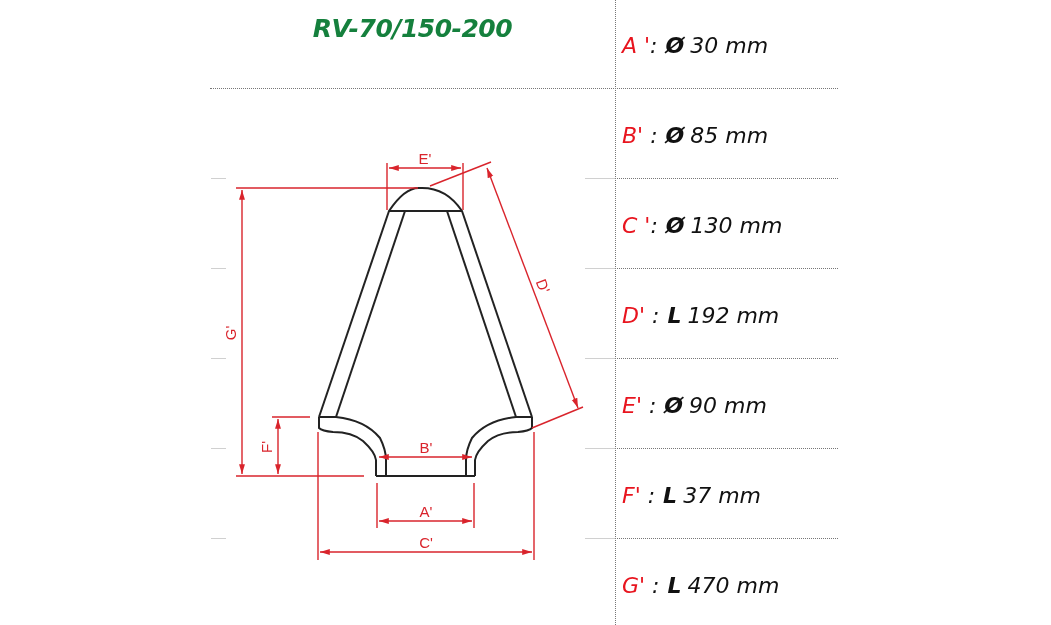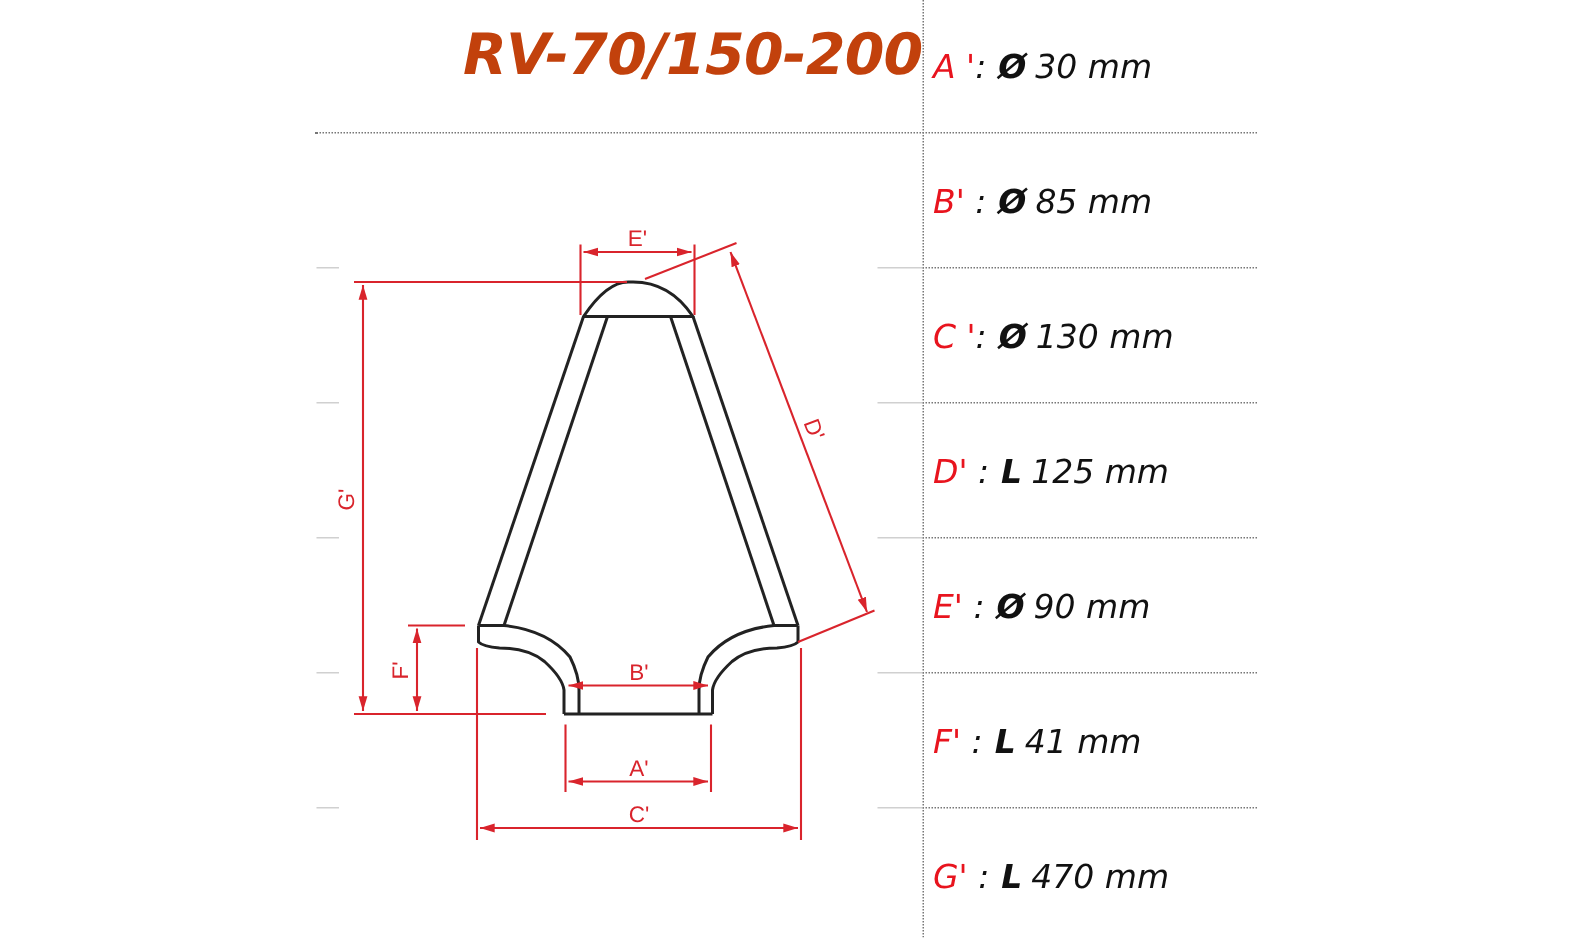--- a/index.html
+++ b/index.html
@@ -1,17 +1,17 @@
 <!DOCTYPE html>
 <html><head>
 <meta charset="utf-8">
 <style>
   html,body{margin:0;padding:0;background:#ffffff;}
   body{width:1051px;height:625px;position:relative;overflow:hidden;font-family:"Liberation Sans",sans-serif;}
-  .title{position:absolute;left:210px;top:14px;width:405px;text-align:right;font-family:"DejaVu Sans",sans-serif;font-style:italic;font-weight:bold;font-size:38px;color:#c2410c;letter-spacing:-0.5px;}
+  .title{position:absolute;left:210px;top:14px;width:405px;text-align:center;font-family:"DejaVu Sans",sans-serif;font-style:italic;font-weight:bold;font-size:25px;color:#15803d;letter-spacing:-0.5px;}
   .hline{position:absolute;height:0;border-top:1px dotted #777;}
   .vline{position:absolute;width:0;border-left:1px dotted #777;}
   .tick{position:absolute;height:0;border-top:1px solid #d0d0d0;}
   .spec{position:absolute;left:622px;height:90px;width:216px;display:flex;align-items:center;font-family:"DejaVu Sans",sans-serif;font-style:italic;font-size:22px;color:#111;white-space:pre;}
   .spec .lbl{color:#e8141e;}
   .spec .sym{font-weight:bold;margin:0 6px 0 8px;}
   svg{position:absolute;left:0;top:0;}
   .dimtext{font-family:"Liberation Sans",sans-serif;font-size:15px;fill:#d9242c;}
 </style>
 </head>
@@ -41,27 +41,27 @@
 <div class="spec" style="top:0;">
   <span class="lbl">A '</span><span>:</span><span class="sym">Ø</span><span>30 mm</span>
 </div>
 <div class="spec" style="top:90px;">
   <span class="lbl">B'</span><span> :</span><span class="sym">Ø</span><span>85 mm</span>
 </div>
 <div class="spec" style="top:180px;">
   <span class="lbl">C '</span><span>:</span><span class="sym">Ø</span><span>130 mm</span>
 </div>
 <div class="spec" style="top:270px;">
-  <span class="lbl">D'</span><span> :</span><span class="sym">L</span><span>125 mm</span>
+  <span class="lbl">D'</span><span> :</span><span class="sym">L</span><span>192 mm</span>
 </div>
 <div class="spec" style="top:360px;">
   <span class="lbl">E'</span><span> :</span><span class="sym">Ø</span><span>90 mm</span>
 </div>
 <div class="spec" style="top:450px;">
-  <span class="lbl">F'</span><span> :</span><span class="sym">L</span><span>41 mm</span>
+  <span class="lbl">F'</span><span> :</span><span class="sym">L</span><span>37 mm</span>
 </div>
 <div class="spec" style="top:540px;">
   <span class="lbl">G'</span><span> :</span><span class="sym">L</span><span>470 mm</span>
 </div>
 
 <svg width="1051" height="625" viewBox="0 0 1051 625">
   <defs>
     <marker id="arr" viewBox="0 0 10 10" refX="10" refY="5" markerWidth="7" markerHeight="7" orient="auto-start-reverse">
       <path d="M0,2 L10,5 L0,8 z" fill="#d9242c"></path>
     </marker>

